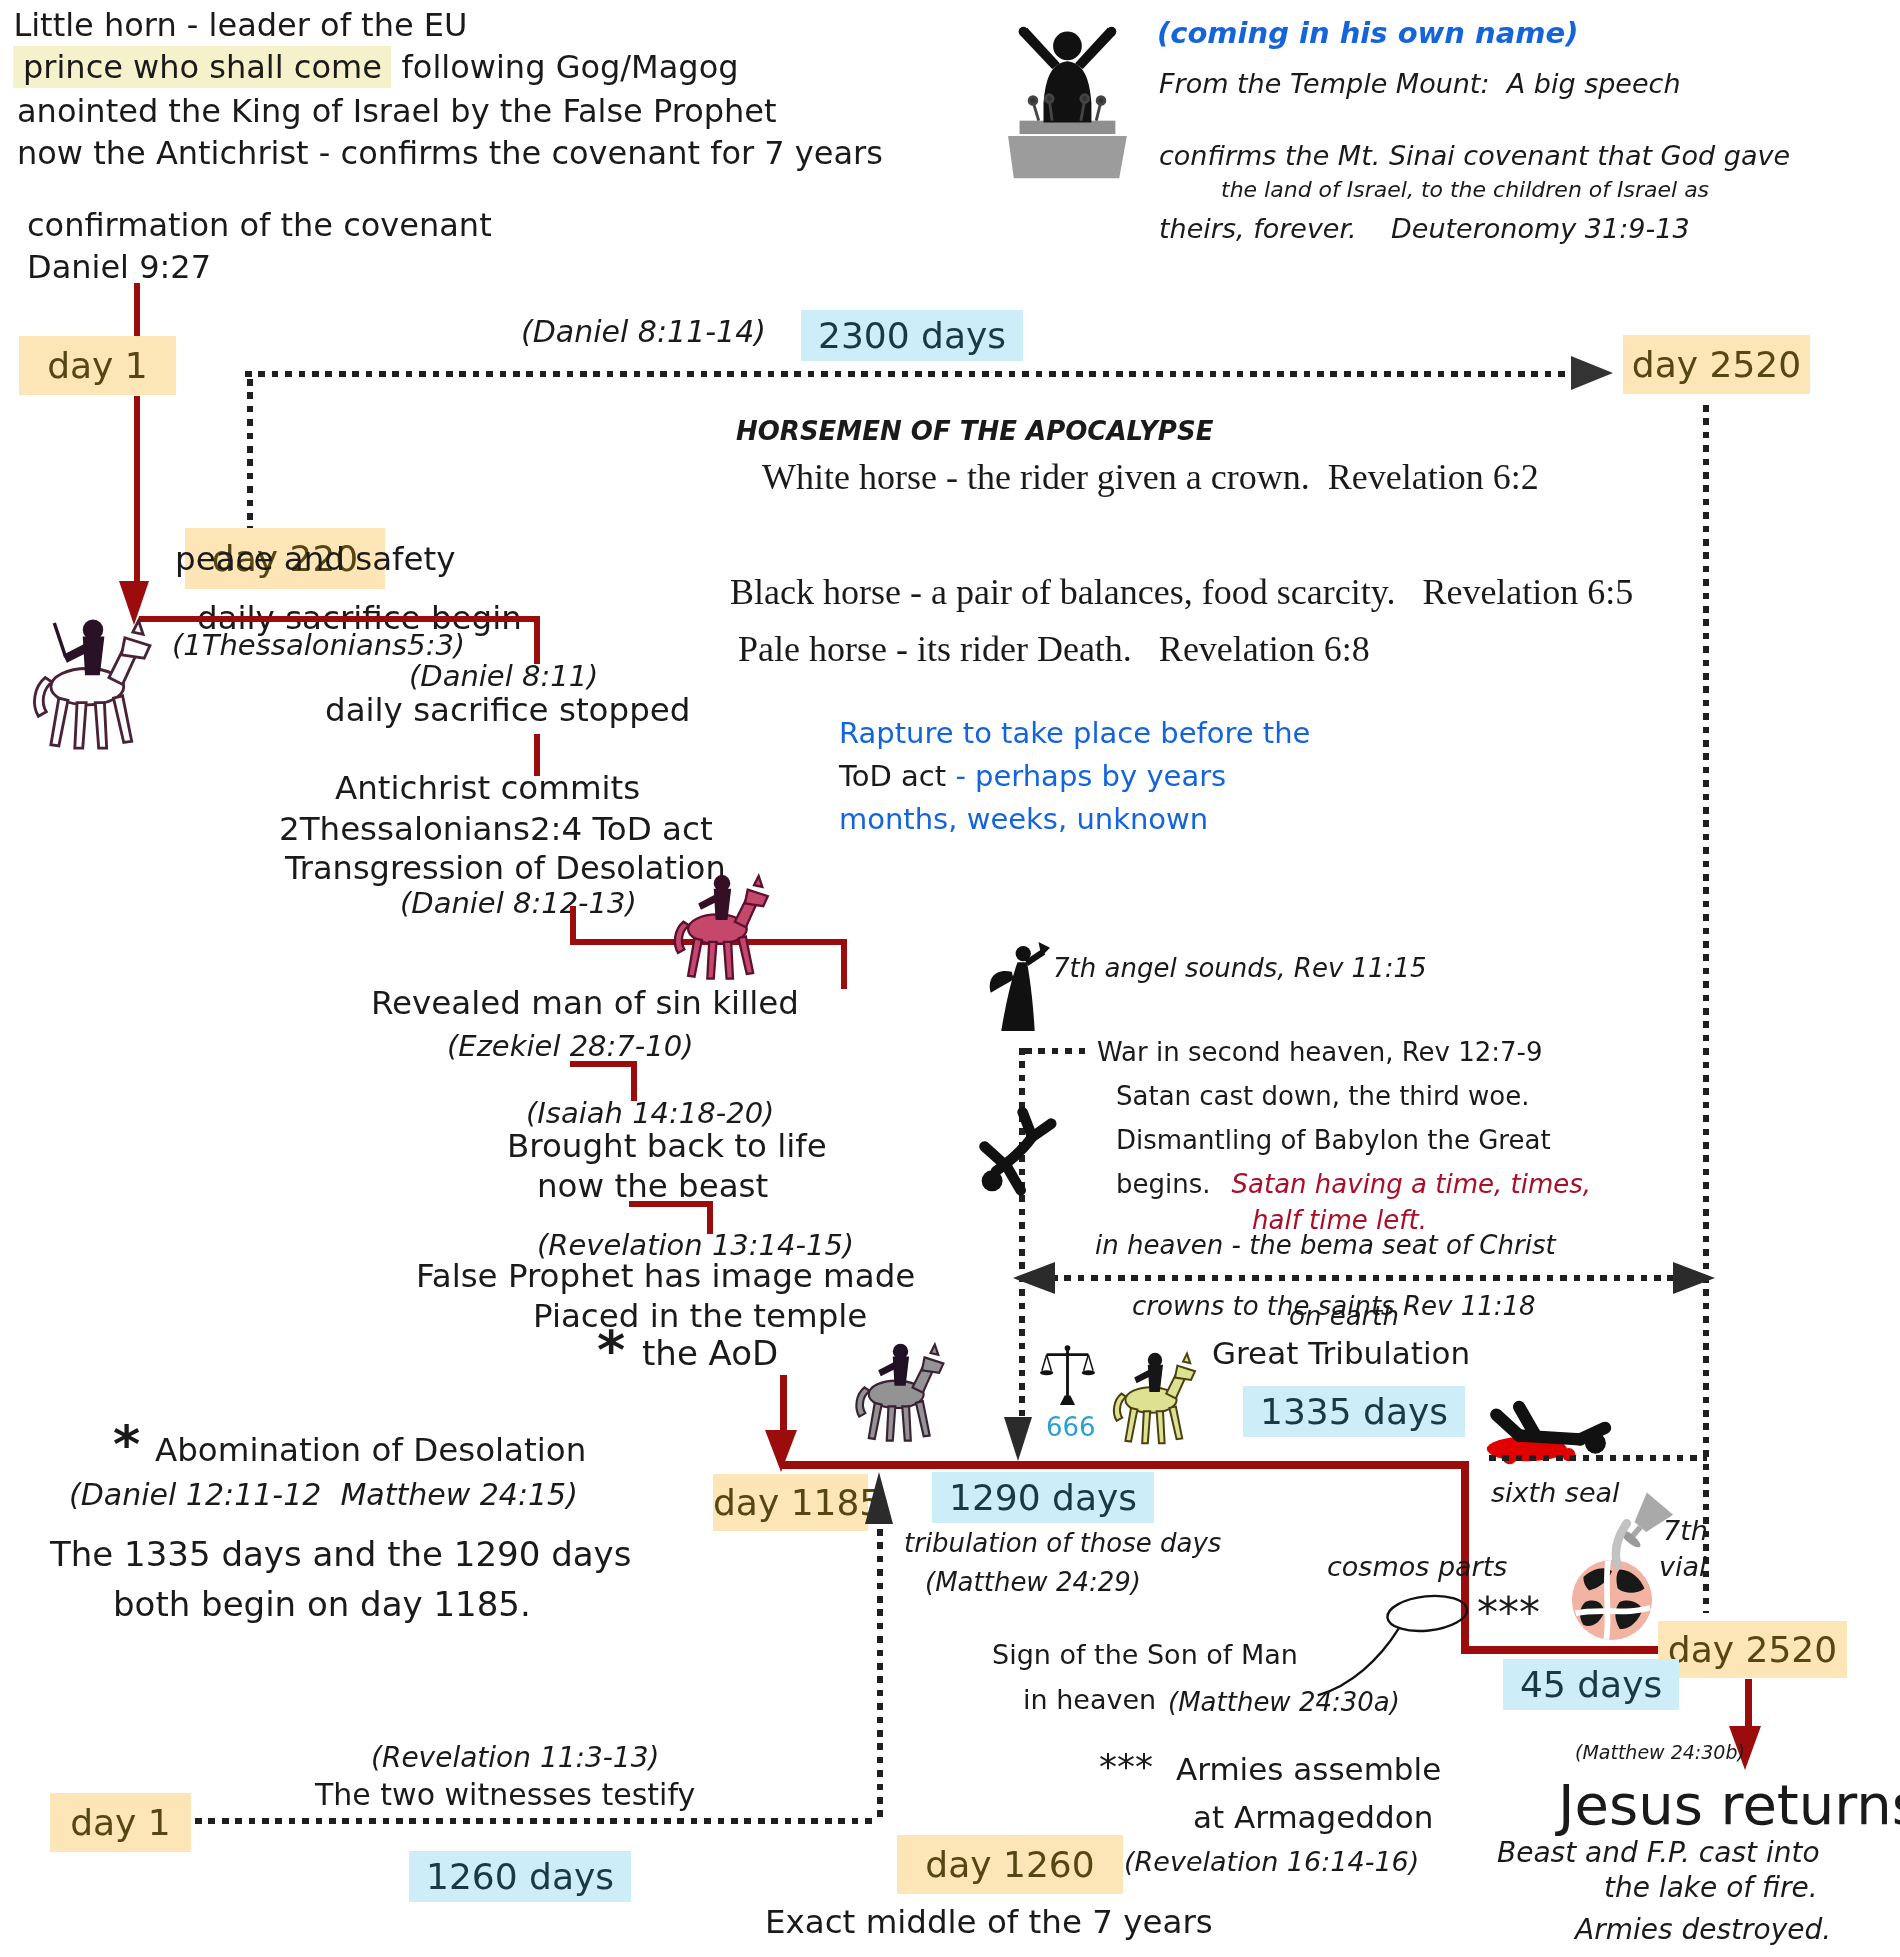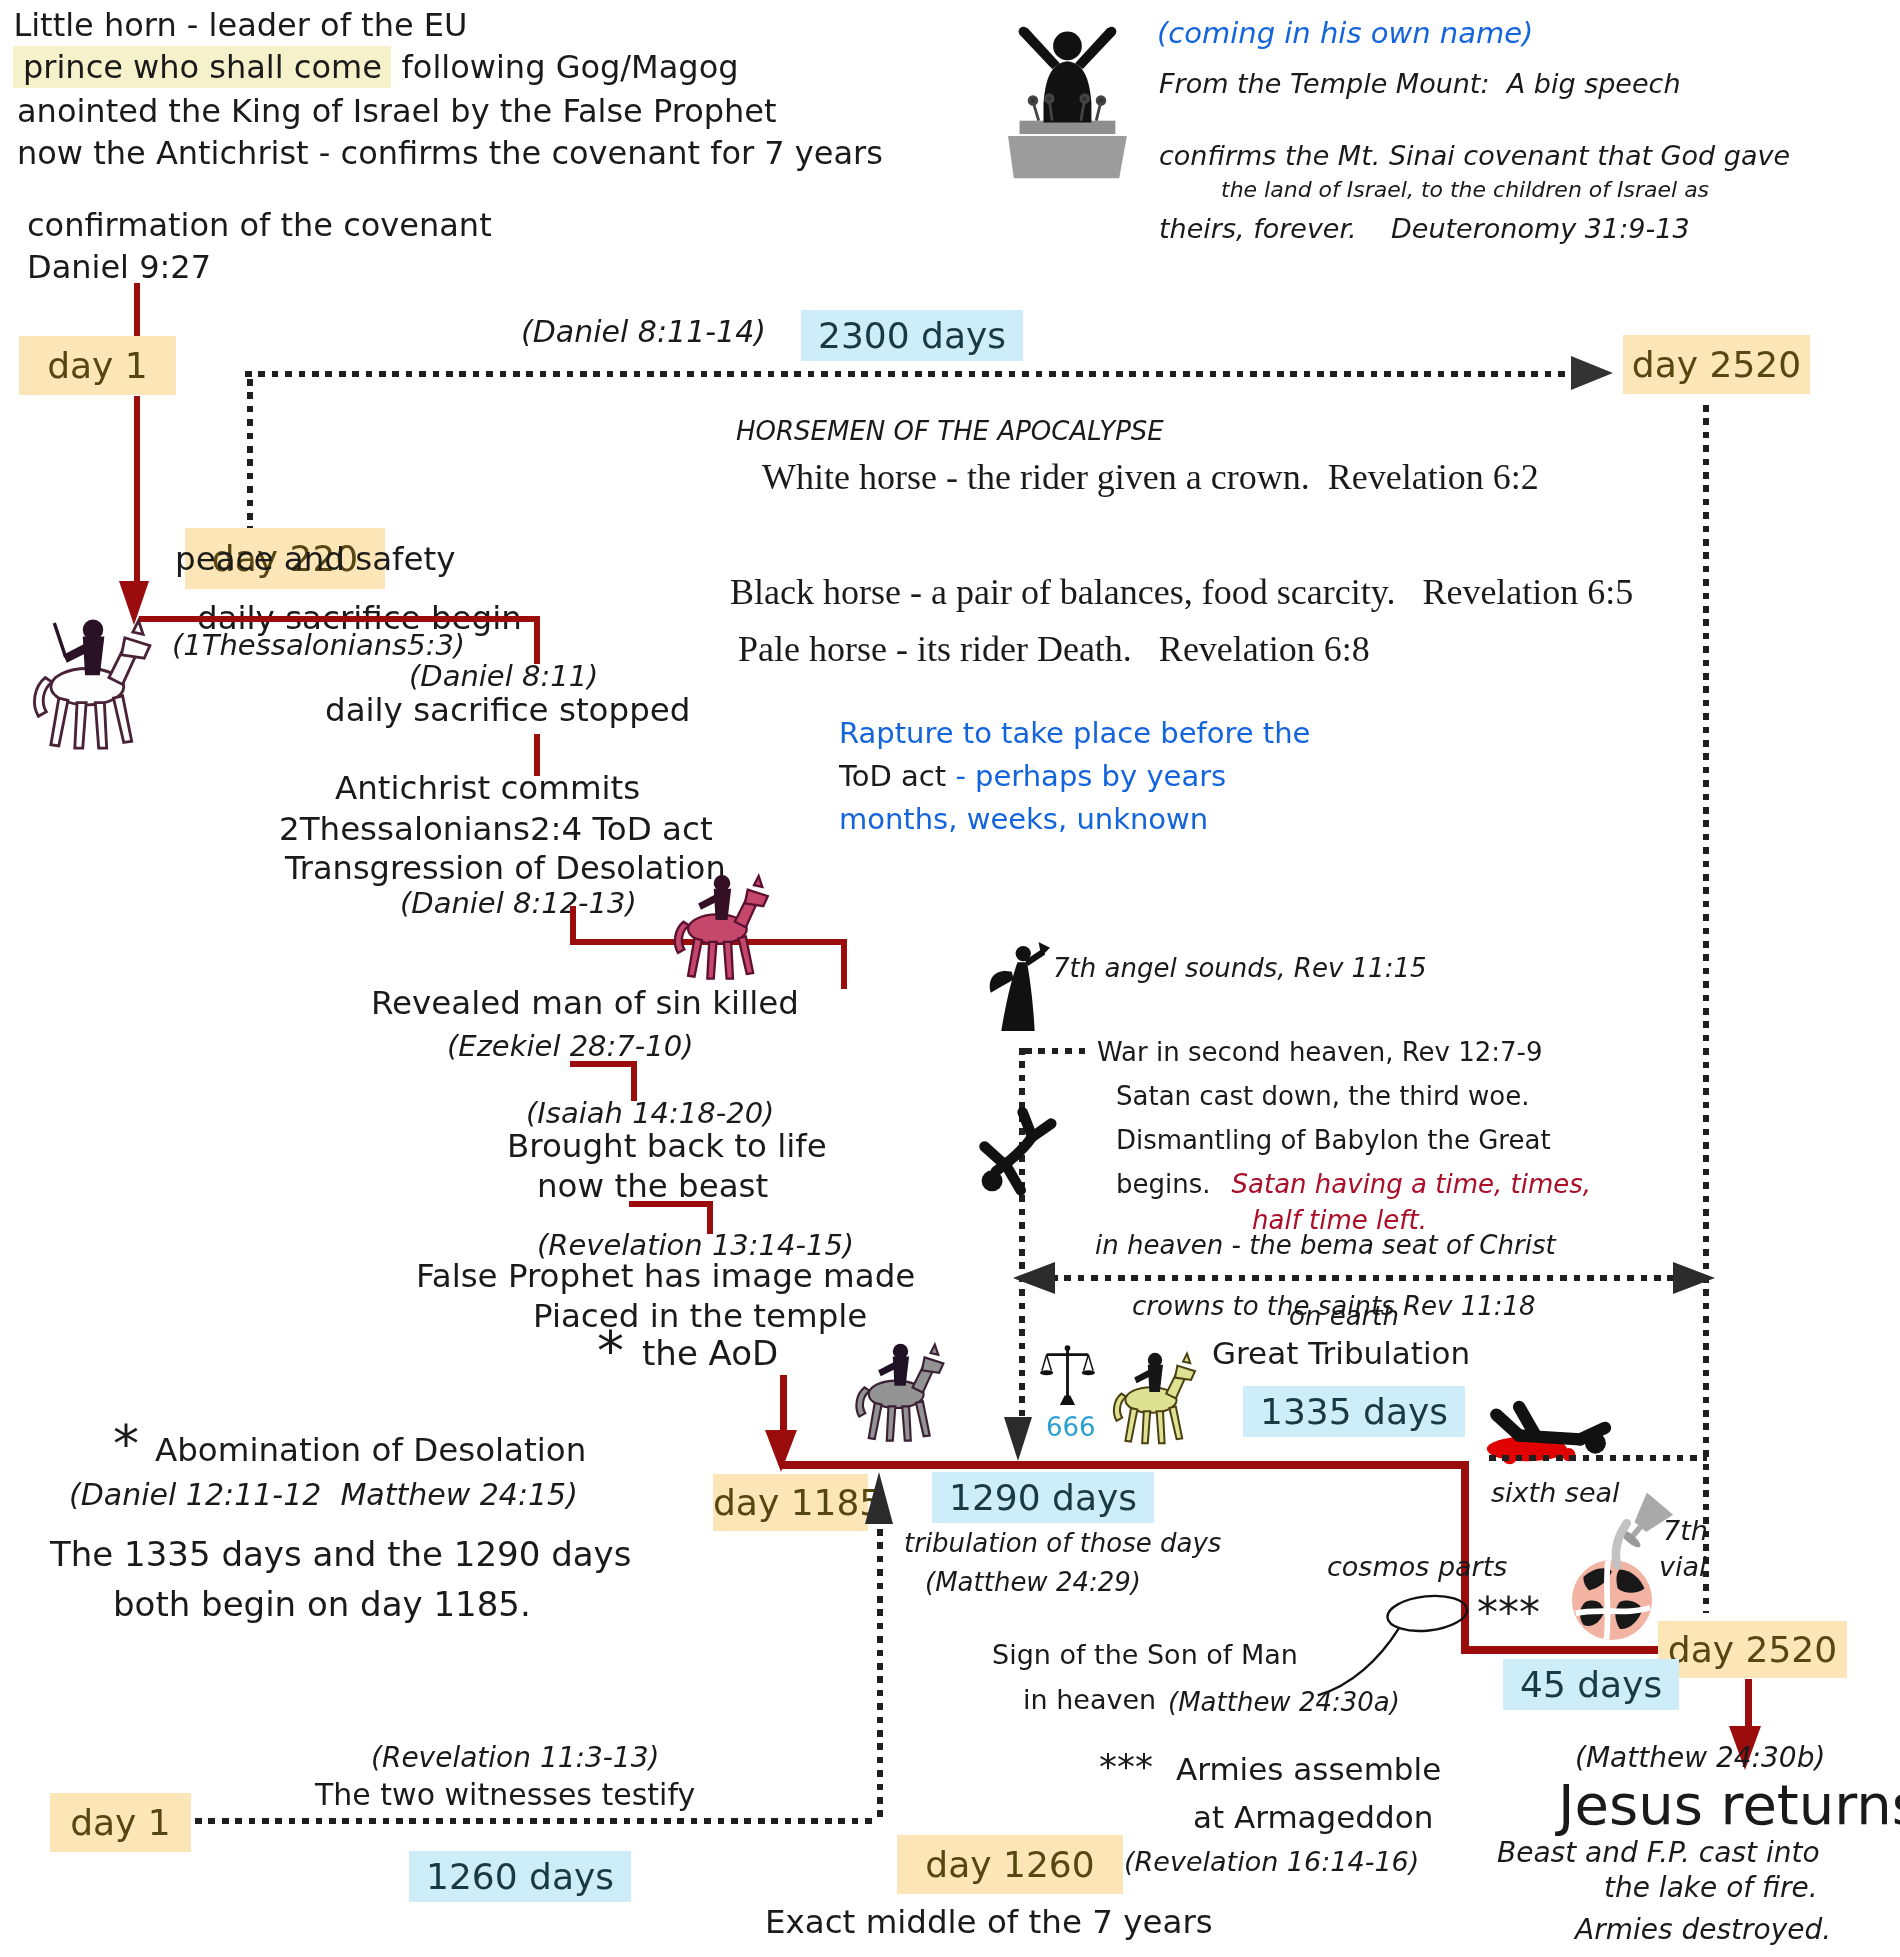--- a/index.html
+++ b/index.html
@@ -1,20 +1,20 @@
 <!DOCTYPE html>
 <html><head>
 <meta charset="utf-8">
 <style>
   html,body{margin:0;padding:0;background:#fff;}
   #canvas{position:relative;width:1900px;height:1958px;background:#fff;overflow:hidden;
           font-family:"DejaVu Sans","Liberation Sans",sans-serif;color:#1a1a1a;}
   .t{position:absolute;white-space:pre;line-height:1.12;}
   .i{font-style:italic;}
-  .b{font-weight:normal;}
+  .b{font-weight:bold;}
   .serif{font-family:"Liberation Serif","DejaVu Serif",serif;}
   .blue{color:#1464dc;}
   .dkred{color:#ab0e28;}
   .cyan{color:#2aa0d2;}
   .box{position:absolute;text-align:center;background:#fce5b7;color:#564612;font-size:36px;white-space:nowrap;}
   .hlb{position:absolute;background:#cdeef8;color:#173a44;font-size:36px;padding:4.8px 17px;white-space:pre;}
   .hly{background:#f5f1cb;padding:1.9px 9.6px;}
   .rl{position:absolute;background:#9b0d0d;}
   .dh{position:absolute;height:5.7px;background-image:repeating-linear-gradient(to right,#1f1f1f 0 6.7px,transparent 6.7px 13.4px);}
   .dv{position:absolute;width:5.7px;background-image:repeating-linear-gradient(to bottom,#1f1f1f 0 6.7px,transparent 6.7px 13.4px);}
@@ -348,20 +348,20 @@
   <div class="dh" style="left:195px;top:1818px;width:681px;"></div>
   <div class="hlb" style="left:409px;top:1851px;">1260 days</div>
   <div class="box" style="left:897px;top:1835px;width:226px;height:59px;line-height:59px;">day 1260</div>
   <div class="t" style="left:765px;top:1904px;font-size:32.5px;">Exact middle of the 7 years</div>
 
   <div class="t" style="left:1099px;top:1747px;font-size:36px;">***</div>
   <div class="t" style="left:1176px;top:1752px;font-size:31px;">Armies assemble</div>
   <div class="t" style="left:1193px;top:1800px;font-size:31px;">at Armageddon</div>
   <div class="t i" style="left:1124px;top:1847px;font-size:27px;">(Revelation 16:14-16)</div>
 
-  <div class="t i" style="left:1575px;top:1742px;font-size:28px;">(Matthew 24:30b)</div>
+  <div class="t i" style="left:1575px;top:1742px;font-size:19px;">(Matthew 24:30b)</div>
   <div class="t" style="left:1558px;top:1774px;font-size:56px;">Jesus returns</div>
   <div class="t i" style="left:1497px;top:1837px;font-size:28px;">Beast and F.P. cast into</div>
   <div class="t i" style="left:1604px;top:1872px;font-size:28px;">the lake of fire.</div>
   <div class="t i" style="left:1575px;top:1914px;font-size:28px;">Armies destroyed.</div>
 
 </div>
 
 
 </body></html>

